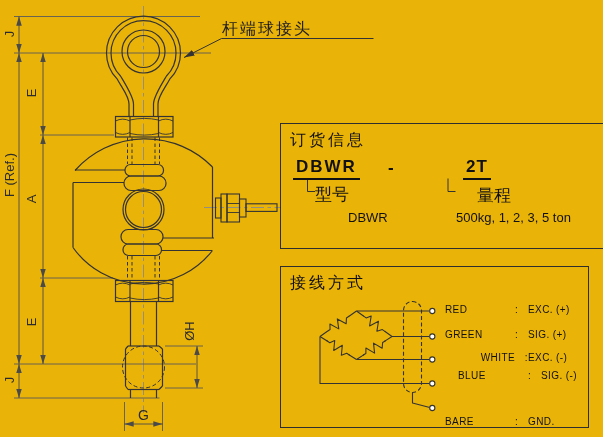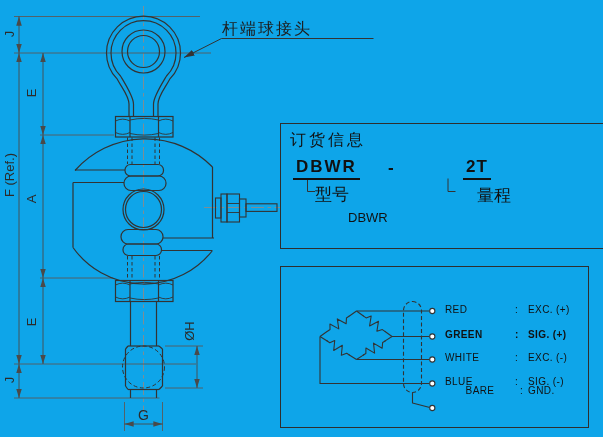--- a/index.html
+++ b/index.html
@@ -1,17 +1,17 @@
 <!DOCTYPE html>
 <html><head>
 <meta charset="utf-8">
 <style>
   html,body { margin:0; padding:0; background:#fff; }
   .stage {
-    position:relative; width:603px; height:437px; background:#0ea5e9;
+    position:relative; width:603px; height:437px; background:#eab308;
     font-family:"Liberation Sans","DejaVu Sans",sans-serif; color:#222;
     overflow:hidden;
   }
   svg.art { position:absolute; left:0; top:0; }
   .lbl { position:absolute; font-size:13px; color:#2b2b2b; white-space:nowrap;
          transform:translate(-50%,-50%); }
   .rot { transform:translate(-50%,-50%) rotate(-90deg); }
   .g-lbl { font-size:14px; }
   .callout { position:absolute; left:222px; top:19px; font-size:16px;
              letter-spacing:2px; white-space:nowrap; color:#1d1d1d; }
@@ -200,44 +200,46 @@
   <span class="lbl g-lbl" style="left:143.5px; top:415px;">G</span>
 
   <div class="box order-box">
     <span class="box-title cjk">订货信息</span>
     <span class="code model-code">DBWR</span>
     <span class="code-sep">-</span>
     <span class="code capacity-code">2T</span>
     <span class="sub-lbl model-lbl cjk">型号</span>
     <span class="sub-lbl range-lbl cjk">量程</span>
     <span class="val model-val">DBWR</span>
+    <span class="val range-val">500kg, 1, 2, 3, 5 ton</span>
   </div>
 
   <div class="box wiring-box">
+    <span class="box-title cjk">接线方式</span>
 
     <div class="wire-row" style="top:36.5px;">
       <span>RED</span>
       <span>:</span>
       <span>EXC. (+)</span>
     </div>
-    <div class="wire-row" style="top:62px;font-weight:bold;">
+    <div class="wire-row" style="top:62px;">
       <span>GREEN</span>
       <span>:</span>
       <span>SIG. (+)</span>
     </div>
-    <div class="wire-row" style="top:85px;">
+    <div class="wire-row" style="top:85px;text-align:right;">
       <span>WHITE</span>
       <span>:</span>
       <span>EXC. (-)</span>
     </div>
-    <div class="wire-row" style="top:109px;">
+    <div class="wire-row" style="top:103px;margin-left:13px;">
       <span>BLUE</span>
       <span>:</span>
       <span>SIG. (-)</span>
     </div>
-    <div class="wire-row" style="top:118px;text-align:center;">
+    <div class="wire-row" style="top:149px;">
       <span>BARE</span>
       <span>:</span>
       <span>GND.</span>
     </div>
   </div>
 
 </div>
 
 </body></html>

